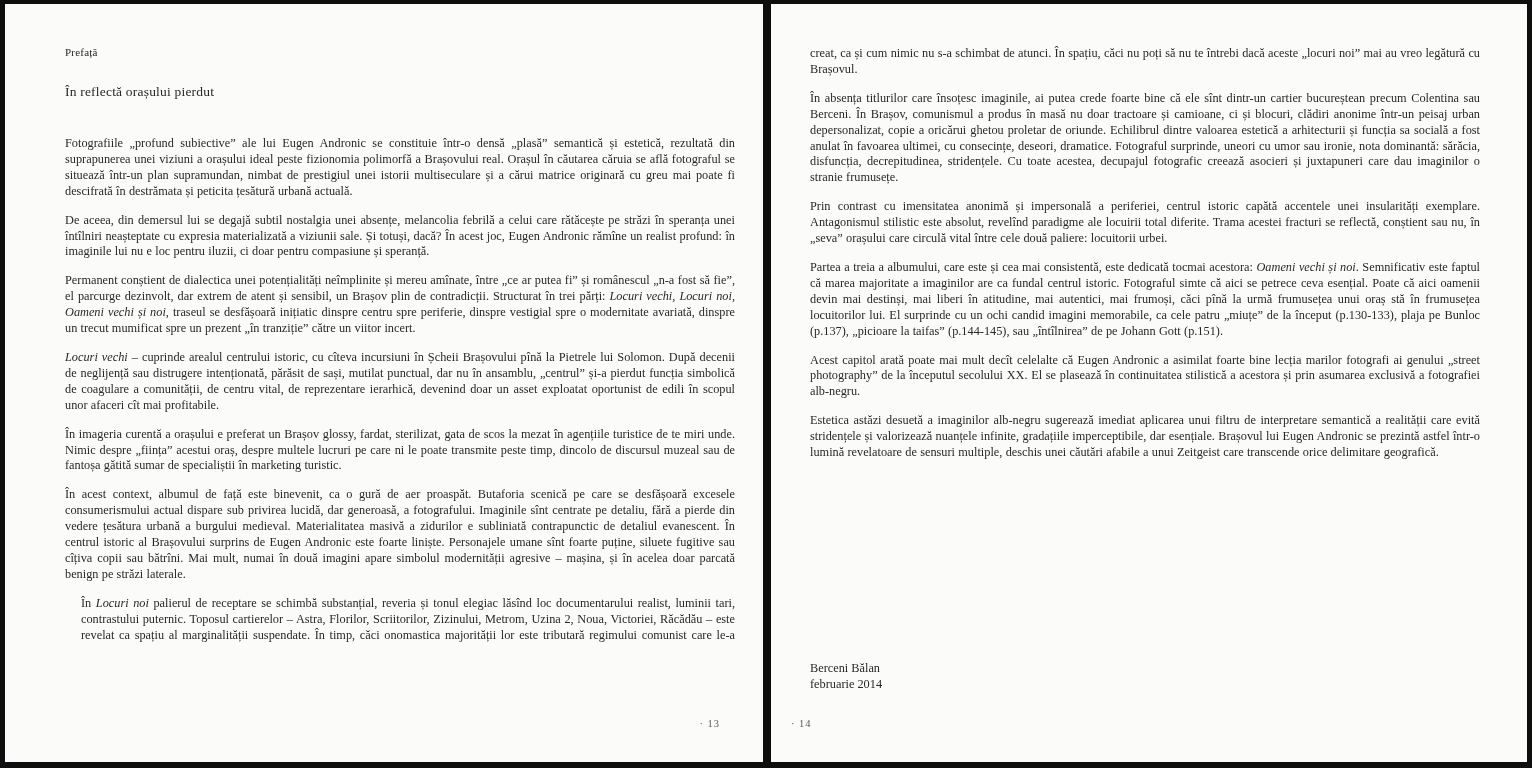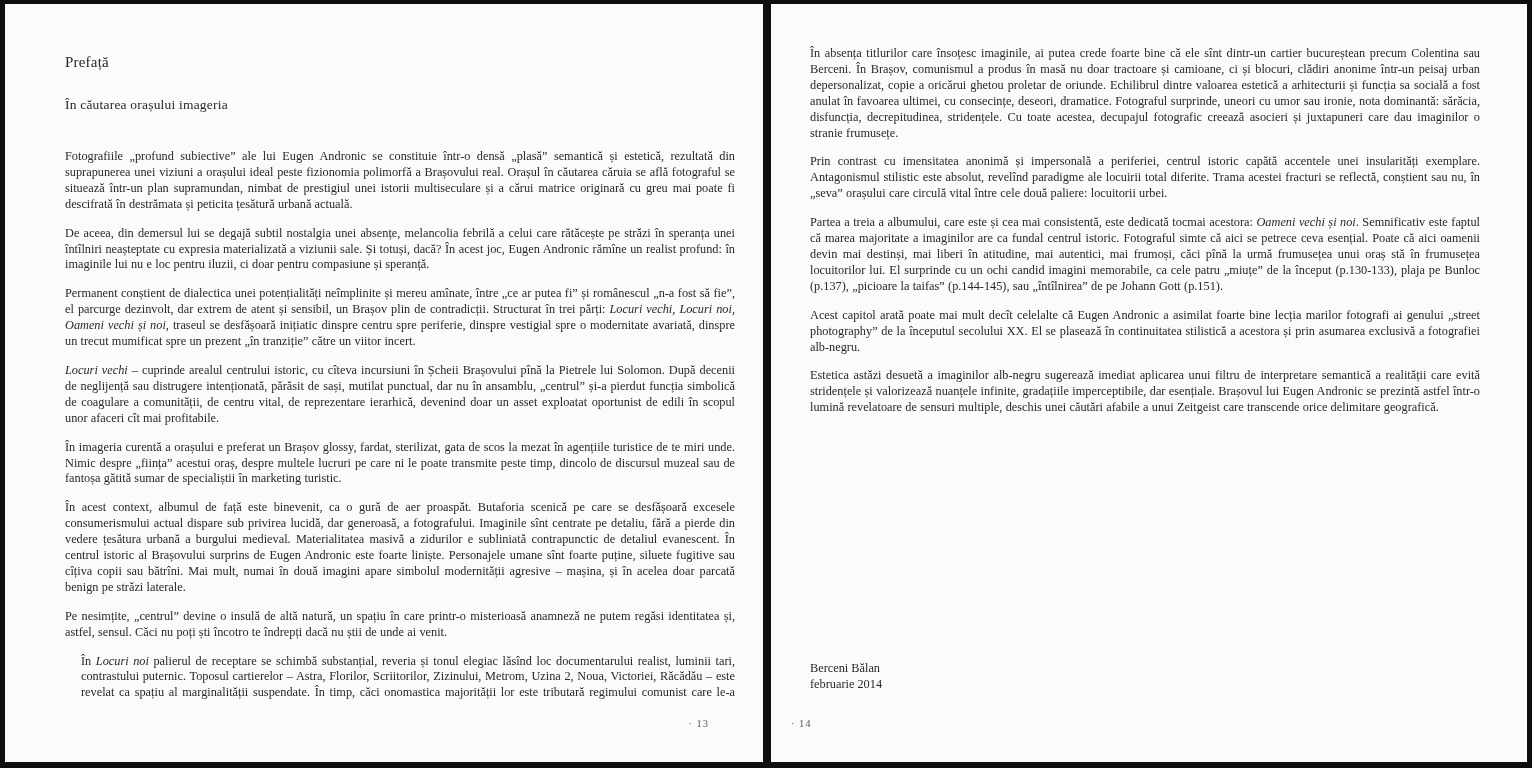--- a/index.html
+++ b/index.html
@@ -21,22 +21,22 @@
     height: 100%;
     position: relative;
     box-sizing: border-box;
     color: #282828;
   }
   .page-left  { flex: 1 1 0; padding: 42px 28px 0 60px; }
   .page-right { flex: 1 1 0; padding: 42px 47px 0 39px; }
   .gutter { width: 8px; background: #0e0e0e; flex: 0 0 8px; }
 
   .heading {
-    font-size: 15px;
-    margin: 8px 0 26px 0;
+    font-size: 11px;
+    margin: 0 0 26px 0;
     font-weight: normal;
     letter-spacing: 0.2px;
   }
   .subheading {
     font-size: 13.5px;
     margin: 0 0 36px 0;
     font-weight: normal;
     letter-spacing: 0.2px;
   }
   .body-text { }
@@ -57,48 +57,48 @@
     font-size: 12.3px;
     line-height: 16px;
   }
   .page-number {
     position: absolute;
     bottom: 33px;
     font-size: 10.5px;
     color: #5a5a5a;
     letter-spacing: 1px;
   }
-  .page-number.pn-left  { right: 54px; }
+  .page-number.pn-left  { right: 43px; }
   .page-number.pn-right { left: 20px; }
 </style>
 </head>
 <body>
 
 <div class="spread">
 
   <div class="page page-left">
     <h1 class="heading">Prefață</h1>
-    <h2 class="subheading">În căutarea orașului imageria</h2>
+    <h2 class="subheading">În reflectă orașului pierdut</h2>
     <div class="body-text">
         <p class="para"><span>Fotografiile „profund subiective” ale lui Eugen Andronic se constituie într-o densă „plasă” semantică și estetică, rezultată din suprapunerea unei viziuni a orașului ideal peste fizionomia polimorfă a Brașovului real. Orașul în căutarea căruia se află fotograful se situează într-un plan supramundan, nimbat de prestigiul unei istorii multiseculare și a cărui matrice originară cu greu mai poate fi descifrată în destrămata și peticita țesătură urbană actuală.</span></p>
         <p class="para"><span>De aceea, din demersul lui se degajă subtil nostalgia unei absențe, melancolia febrilă a celui care rătăcește pe străzi în speranța unei întîlniri neașteptate cu expresia materializată a viziunii sale. Și totuși, dacă? În acest joc, Eugen Andronic rămîne un realist profund: în imaginile lui nu e loc pentru iluzii, ci doar pentru compasiune și speranță.</span></p>
         <p class="para"><span>Permanent conștient de dialectica unei potențialități neîmplinite și mereu amînate, între „ce ar putea fi” și românescul „n-a fost să fie”, el parcurge dezinvolt, dar extrem de atent și sensibil, un Brașov plin de contradicții. Structurat în trei părți: </span><span class="bi">Locuri vechi, Locuri noi, Oameni vechi și noi</span><span>, traseul se desfășoară inițiatic dinspre centru spre periferie, dinspre vestigial spre o modernitate avariată, dinspre un trecut mumificat spre un prezent „în tranziție” către un viitor incert.</span></p>
         <p class="para"><span class="bi">Locuri vechi</span><span> – cuprinde arealul centrului istoric, cu cîteva incursiuni în Șcheii Brașovului pînă la Pietrele lui Solomon. După decenii de neglijență sau distrugere intenționată, părăsit de sași, mutilat punctual, dar nu în ansamblu, „centrul” și-a pierdut funcția simbolică de coagulare a comunității, de centru vital, de reprezentare ierarhică, devenind doar un </span><span class="i">asset</span><span> exploatat oportunist de edili în scopul unor afaceri cît mai profitabile.</span></p>
         <p class="para"><span>În imageria curentă a orașului e preferat un Brașov </span><span class="i">glossy</span><span>, fardat, sterilizat, gata de scos la mezat în agențiile turistice de te miri unde. Nimic despre „ființa” acestui oraș, despre multele lucruri pe care ni le poate transmite peste timp, dincolo de discursul muzeal sau de fantoșa gătită sumar de specialiștii în marketing turistic.</span></p>
         <p class="para"><span>În acest context, albumul de față este binevenit, ca o gură de aer proaspăt. Butaforia scenică pe care se desfășoară excesele consumerismului actual dispare sub privirea lucidă, dar generoasă, a fotografului. Imaginile sînt centrate pe detaliu, fără a pierde din vedere țesătura urbană a burgului medieval. Materialitatea masivă a zidurilor e subliniată contrapunctic de detaliul evanescent. În centrul istoric al Brașovului surprins de Eugen Andronic este foarte liniște. Personajele umane sînt foarte puține, siluete fugitive sau cîțiva copii sau bătrîni. Mai mult, numai în două imagini apare simbolul modernității agresive – mașina, și în acelea doar parcată benign pe străzi laterale.</span></p>
-        <p class="para"><span>Pe nesimțite, „centrul” devine o insulă de altă natură, un spațiu în care printr-o misterioasă anamneză ne putem regăsi identitatea și, astfel, sensul. Căci nu poți ști încotro te îndrepți dacă nu știi de unde ai venit.</span></p>
         <p class="para cont"><span>În </span><span class="bi">Locuri noi</span><span> palierul de receptare se schimbă substanțial, reveria și tonul elegiac lăsînd loc documentarului realist, luminii tari, contrastului puternic. Toposul cartierelor – Astra, Florilor, Scriitorilor, Zizinului, Metrom, Uzina 2, Noua, Victoriei, Răcădău – este revelat ca spațiu al marginalității suspendate. În timp, căci onomastica majorității lor este tributară regimului comunist care le-a</span></p>
       </div>
     <div class="page-number pn-left">· 13</div>
   </div>
 
   <div class="gutter"></div>
 
   <div class="page page-right">
     <div class="body-text">
+        <p class="para"><span>creat, ca și cum nimic nu s-a schimbat de atunci. În spațiu, căci nu poți să nu te întrebi dacă aceste „locuri noi” mai au vreo legătură cu Brașovul.</span></p>
         <p class="para"><span>În absența titlurilor care însoțesc imaginile, ai putea crede foarte bine că ele sînt dintr-un cartier bucureștean precum Colentina sau Berceni. În Brașov, comunismul a produs în masă nu doar tractoare și camioane, ci și blocuri, clădiri anonime într-un peisaj urban depersonalizat, copie a oricărui ghetou proletar de oriunde. Echilibrul dintre valoarea estetică a arhitecturii și funcția sa socială a fost anulat în favoarea ultimei, cu consecințe, deseori, dramatice. Fotograful surprinde, uneori cu umor sau ironie, nota dominantă: sărăcia, disfuncția, decrepitudinea, stridențele. Cu toate acestea, decupajul fotografic creează asocieri și juxtapuneri care dau imaginilor o stranie frumusețe.</span></p>
         <p class="para"><span>Prin contrast cu imensitatea anonimă și impersonală a periferiei, centrul istoric capătă accentele unei insularități exemplare. Antagonismul stilistic este absolut, revelînd paradigme ale locuirii total diferite. Trama acestei fracturi se reflectă, conștient sau nu, în „seva” orașului care circulă vital între cele două paliere: locuitorii urbei.</span></p>
         <p class="para"><span>Partea a treia a albumului, care este și cea mai consistentă, este dedicată tocmai acestora: </span><span class="bi">Oameni vechi și noi</span><span>. Semnificativ este faptul că marea majoritate a imaginilor are ca fundal centrul istoric. Fotograful simte că aici se petrece ceva esențial. Poate că aici oamenii devin mai destinși, mai liberi în atitudine, mai autentici, mai frumoși, căci pînă la urmă frumusețea unui oraș stă în frumusețea locuitorilor lui. El surprinde cu un ochi candid imagini memorabile, ca cele patru „miuțe” de la început (p.130-133), plaja pe Bunloc (p.137), „picioare la taifas” (p.144-145), sau „întîlnirea” de pe Johann Gott (p.151).</span></p>
         <p class="para"><span>Acest capitol arată poate mai mult decît celelalte că Eugen Andronic a asimilat foarte bine lecția marilor fotografi ai genului „street photography” de la începutul secolului XX. El se plasează în continuitatea stilistică a acestora și prin asumarea exclusivă a fotografiei alb-negru.</span></p>
         <p class="para"><span>Estetica astăzi desuetă a imaginilor alb-negru sugerează imediat aplicarea unui filtru de interpretare semantică a realității care evită stridențele și valorizează nuanțele infinite, gradațiile imperceptibile, dar esențiale. Brașovul lui Eugen Andronic se prezintă astfel într-o lumină revelatoare de sensuri multiple, deschis unei căutări afabile a unui </span><span class="i">Zeitgeist</span><span> care transcende orice delimitare geografică.</span></p>
       </div>
     <div class="signature">
       <div>Berceni Bălan</div>
       <div>februarie 2014</div>
     </div>

